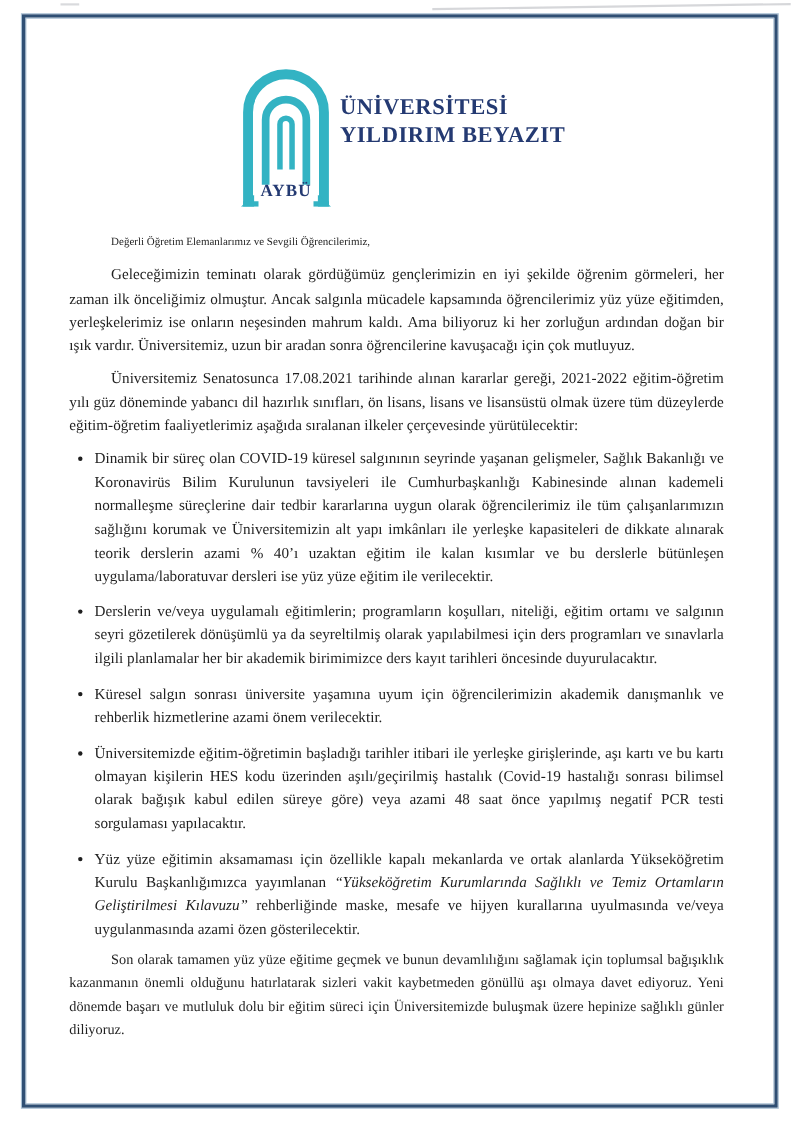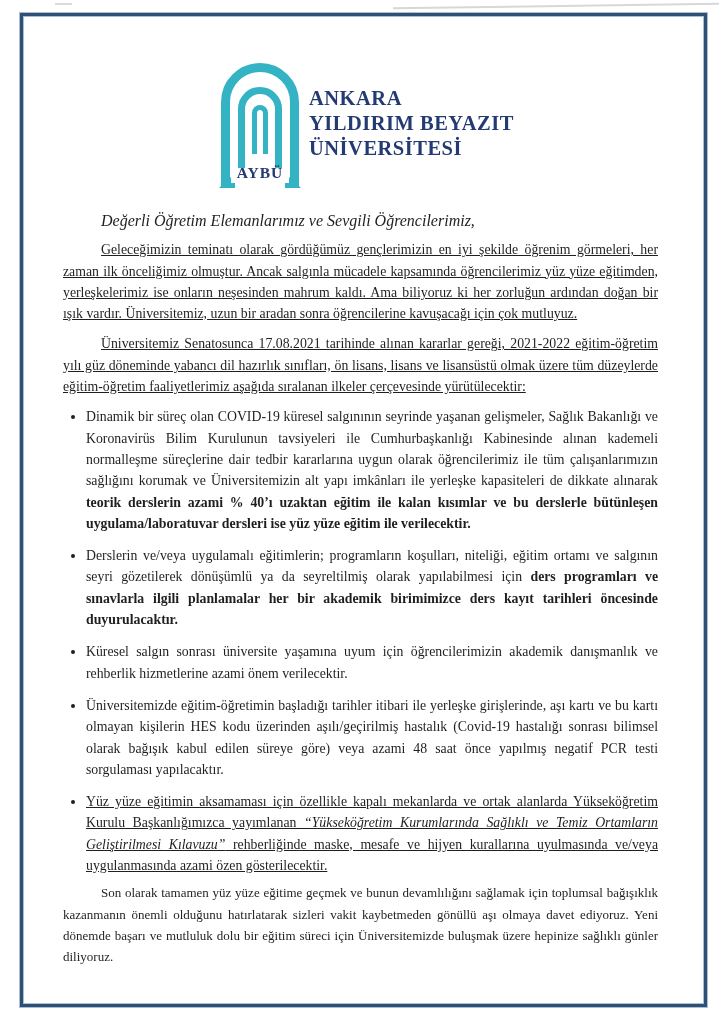--- a/index.html
+++ b/index.html
@@ -47,49 +47,47 @@
     margin-top:24px;
     font-weight:700;
     font-size:20.5px;line-height:25px;
     letter-spacing:.5px;
     color:var(--navy);
     white-space:nowrap;
   }
   
   .greeting{
     margin:22px 0 8px;
-    font-size:16px;line-height:21.3px;
+    font-size:10px;line-height:21.3px;
     text-indent:38px;
-    font-style:italic;
   }
   .body-par{
     margin:0 0 9px;
     font-size:13.8px;line-height:21.3px;
     text-align:justify;
     text-indent:38px;
-    text-decoration:underline;
   }
   ul.points{
     margin:5px 0 0 0;
     padding-left:23px;
     list-style:disc outside;
   }
   ul.points li{
     margin-bottom:11px;
     font-size:13.8px;line-height:21.3px;
     text-align:justify;
   }
-  ul.points li:last-child{margin-bottom:6px;text-decoration:underline;}
+  ul.points li:last-child{margin-bottom:6px;}
   .closing-par{
     margin-top:6px;
     font-size:13px;line-height:21.3px;
     text-align:justify;
     text-indent:38px;
   }
-  .run-bold{font-weight:700;}
+  .run-bold{font-weight:400;}
   .run-italic{font-style:italic;}
   .logo-acronym{
     font-family:"Liberation Serif","DejaVu Serif",serif;
     font-weight:700;
     letter-spacing:1px;
   }
 </style>
 </head>
 <body>
 
@@ -113,23 +111,22 @@
         <path d="M 80 126 L 66 126 L 66 121 L 80 121 Z" fill="currentColor"></path>
 
         <path d="M 22.5 106 L 22.5 47 A 18.5 18.5 0 0 1 59.5 47 L 59.5 106" fill="none" stroke="currentColor" stroke-width="7"></path>
 
         <path d="M 35.5 92 L 35.5 51 A 5.5 5.5 0 0 1 46.5 51 L 46.5 92" fill="none" stroke="currentColor" stroke-width="5"></path>
 
         <text class="logo-acronym" x="41" y="116" text-anchor="middle" font-size="15.5" fill="#243a72">AYBÜ</text>
       </svg>
 
       <div class="uni-name">
-        <div>ANKARA</div>
+        <div>ÜNİVERSİTESİ</div>
         <div>YILDIRIM BEYAZIT</div>
-        <div>ÜNİVERSİTESİ</div>
       </div>
     </div>
 
     <p class="greeting">Değerli Öğretim Elemanlarımız ve Sevgili Öğrencilerimiz,</p>
 
     <p class="body-par">Geleceğimizin teminatı olarak gördüğümüz gençlerimizin en iyi şekilde öğrenim görmeleri, her zaman ilk önceliğimiz olmuştur. Ancak salgınla mücadele kapsamında öğrencilerimiz yüz yüze eğitimden, yerleşkelerimiz ise onların neşesinden mahrum kaldı. Ama biliyoruz ki her zorluğun ardından doğan bir ışık vardır. Üniversitemiz, uzun bir aradan sonra öğrencilerine kavuşacağı için çok mutluyuz.</p>
 
     <p class="body-par">Üniversitemiz Senatosunca 17.08.2021 tarihinde alınan kararlar gereği, 2021-2022 eğitim-öğretim yılı güz döneminde yabancı dil hazırlık sınıfları, ön lisans, lisans ve lisansüstü olmak üzere tüm düzeylerde eğitim-öğretim faaliyetlerimiz aşağıda sıralanan ilkeler çerçevesinde yürütülecektir:</p>
 
     <ul class="points">

